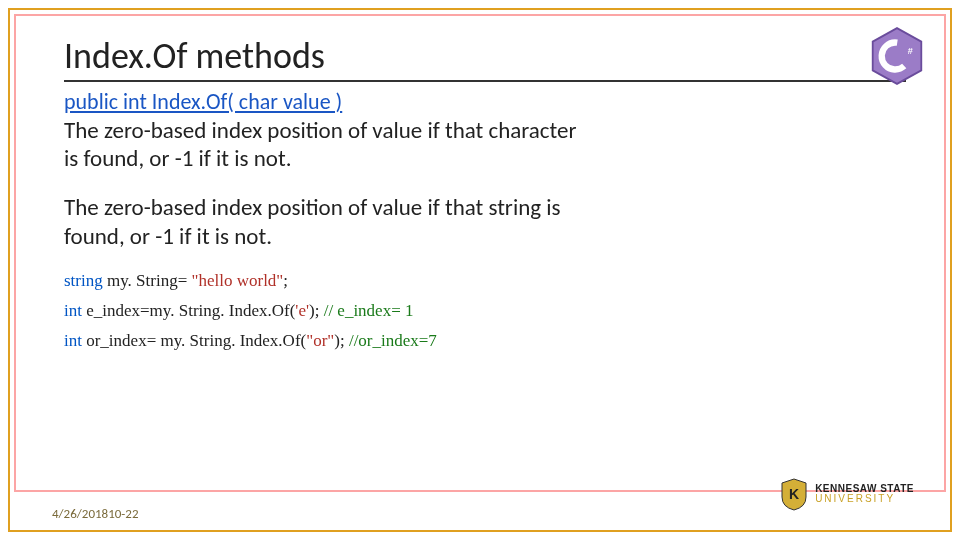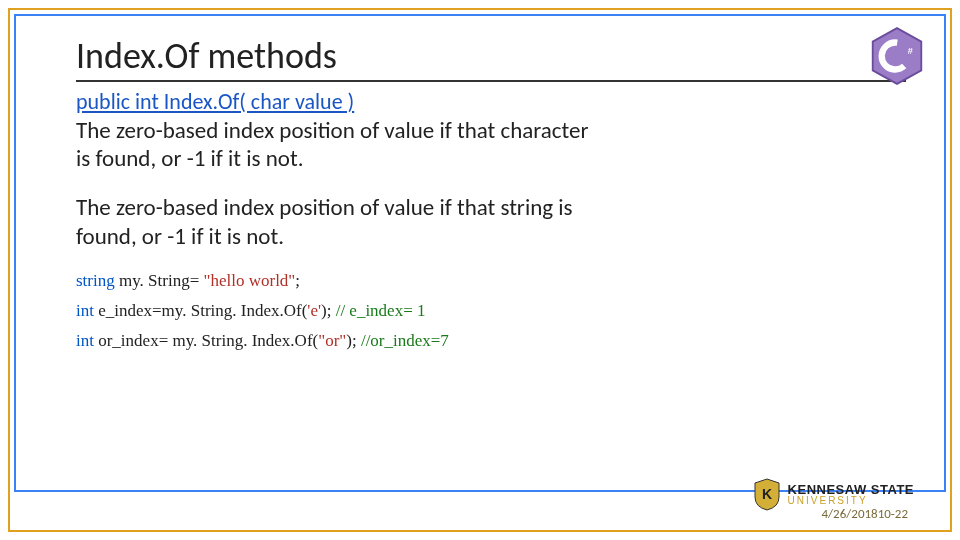--- a/index.html
+++ b/index.html
@@ -1,33 +1,33 @@
 <!DOCTYPE html>
 <html><head>
 <meta charset="utf-8">
 <style>
   * { box-sizing: border-box; margin: 0; padding: 0; }
   body { width: 960px; height: 540px; background: #fff; font-family: "Segoe UI", Calibri, Arial, sans-serif; position: relative; }
   .outer-border { position: absolute; top: 8px; left: 8px; right: 8px; bottom: 8px; border: 2px solid #e0a020; }
-  .inner-border { position: absolute; top: 14px; left: 14px; right: 14px; bottom: 48px; border: 2px solid #3b82f6; padding: 18px 38px 10px 60px; }
+  .inner-border { position: absolute; top: 14px; left: 14px; right: 14px; bottom: 48px; border: 2px solid #fca5a5; padding: 18px 38px 10px 48px; }
   .title { font-size: 36px; font-weight: 400; color: #222; border-bottom: 2px solid #333; padding-bottom: 2px; margin-bottom: 6px; }
   .sig { font-size: 22px; color: #222; line-height: 1.25; }
   .sig .link { color: #1a56c4; text-decoration: underline; }
   .desc { font-size: 23px; color: #222; line-height: 1.25; margin-bottom: 20px; }
   .code-line { font-family: Garamond, "Times New Roman", serif; font-size: 17px; color: #222; margin-bottom: 10px; }
   .kw { color: #0055c4; }
   .str { color: #b03028; }
   .cmt { color: #1a7a1a; }
   .csharp-logo { position: absolute; top: 26px; right: 36px; width: 54px; height: 60px; }
   .csharp-logo svg { width: 100%; height: 100%; }
-  .footer { position: absolute; left: 14px; right: 14px; bottom: 10px; height: 34px; display: flex; justify-content: flex-end; align-items: center; padding: 0 38px; font-size: 13px; color: #7a6a3a; }
+  .footer { position: absolute; left: 14px; right: 14px; bottom: 10px; height: 34px; display: flex; justify-content: flex-start; align-items: center; padding: 0 38px; font-size: 13px; color: #7a6a3a; }
   .ksu-logo { position: absolute; right: 46px; bottom: 28px; height: 36px; display: flex; align-items: center; gap: 6px; }
   .ksu-mark { width: 30px; height: 34px; }
   .ksu-text { display: flex; flex-direction: column; font-family: Arial, sans-serif; line-height: 1; }
-  .ksu-text .l1 { font-size: 13px; font-weight: 700; letter-spacing: 0.5px; color: #222; }
+  .ksu-text .l1 { font-size: 10px; font-weight: 700; letter-spacing: 0.5px; color: #222; }
   .ksu-text .l2 { font-size: 10px; letter-spacing: 2px; color: #c9a227; }
 </style>
 </head>
 <body>
 
 <div class="outer-border"></div>
 
 <div class="inner-border">
 
   <div class="title">Index.Of methods</div>

